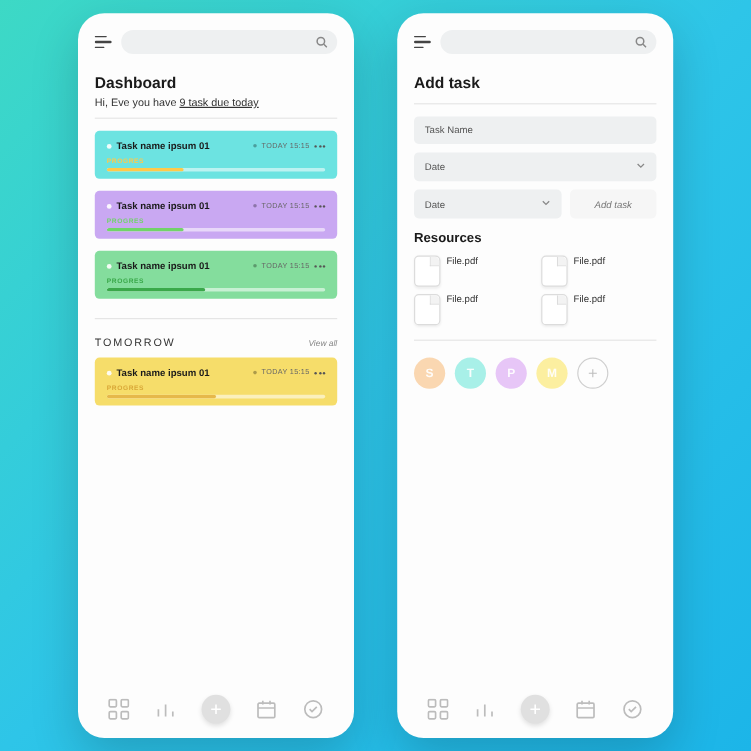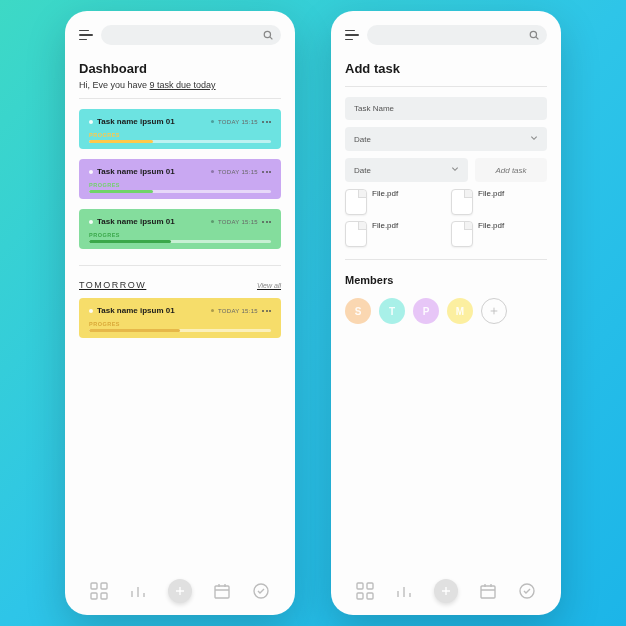--- a/index.html
+++ b/index.html
@@ -66,21 +66,21 @@
   .task-row { display:flex; align-items:center; gap:4px; }
   .task-row .bullet { width:4px; height:4px; background:#fff; border-radius:50%; opacity:.9; }
   .task-row .name { font-size: 8px; font-weight:600; color:#1a1a1a; flex:1; }
   .task-row .sep { width:3px; height:3px; border-radius:50%; background:rgba(0,0,0,.3); }
   .task-row .time { font-size:6px; color:#666; letter-spacing:.3px; }
   .task-row .menu-dots { display:flex; gap:1.5px; }
   .task-row .menu-dots span { width:2px; height:2px; background:#555; border-radius:50%; }
   .progress-label { font-size:5.5px; letter-spacing:.5px; font-weight:700; margin-top:6px; }
   .progress-bar { height:3px; background:rgba(255,255,255,.55); border-radius:2px; margin-top:2px; overflow:hidden; }
   .progress-bar > div { height:100%; border-radius:2px; }
-  .section-row { display:flex; align-items:baseline; justify-content:space-between; margin: 4px 0 8px; text-decoration: underline; }
+  .section-row { display:flex; align-items:baseline; justify-content:space-between; margin: 4px 0 8px; }
   .section-row .section-title { font-size:9px; letter-spacing:1.5px; font-weight:400; color:#333; }
   .section-row .viewall { font-size:7px; font-style:italic; color:#888; }
   .bottom-nav {
     margin-top:auto;
     display:flex;
     align-items:center;
     justify-content:space-around;
     padding: 10px 0 12px;
   }
   .nav-btn { width:18px; height:18px; display:flex; align-items:center; justify-content:center; }
@@ -314,20 +314,21 @@
       <span>Date</span>
       <span class="chev"><svg viewBox="0 0 12 12">
             <polyline points="2,4 6,8 10,4"></polyline>
           </svg></span>
     </div>
     <div class="addbtn">
         <span>Add task</span>
       </div>
   </div>
 
+  <h3 class="subhead">Resources</h3>
   <div class="files">
     <div class="file-item">
       <div class="file-icon"></div>
       <span class="file-label">File.pdf</span>
     </div>
     <div class="file-item">
       <div class="file-icon"></div>
       <span class="file-label">File.pdf</span>
     </div>
   </div>
@@ -336,21 +337,20 @@
       <div class="file-icon"></div>
       <span class="file-label">File.pdf</span>
     </div>
     <div class="file-item">
       <div class="file-icon"></div>
       <span class="file-label">File.pdf</span>
     </div>
   </div>
 
   <div class="hr"></div>
-  <h3 class="subhead">Members</h3>
   <div class="members">
     <div class="avatar" style="background:#FAD7B1">
         <span>S</span>
       </div>
     <div class="avatar" style="background:#A8F0E8">
         <span>T</span>
       </div>
     <div class="avatar" style="background:#E7C6F7">
         <span>P</span>
       </div>

